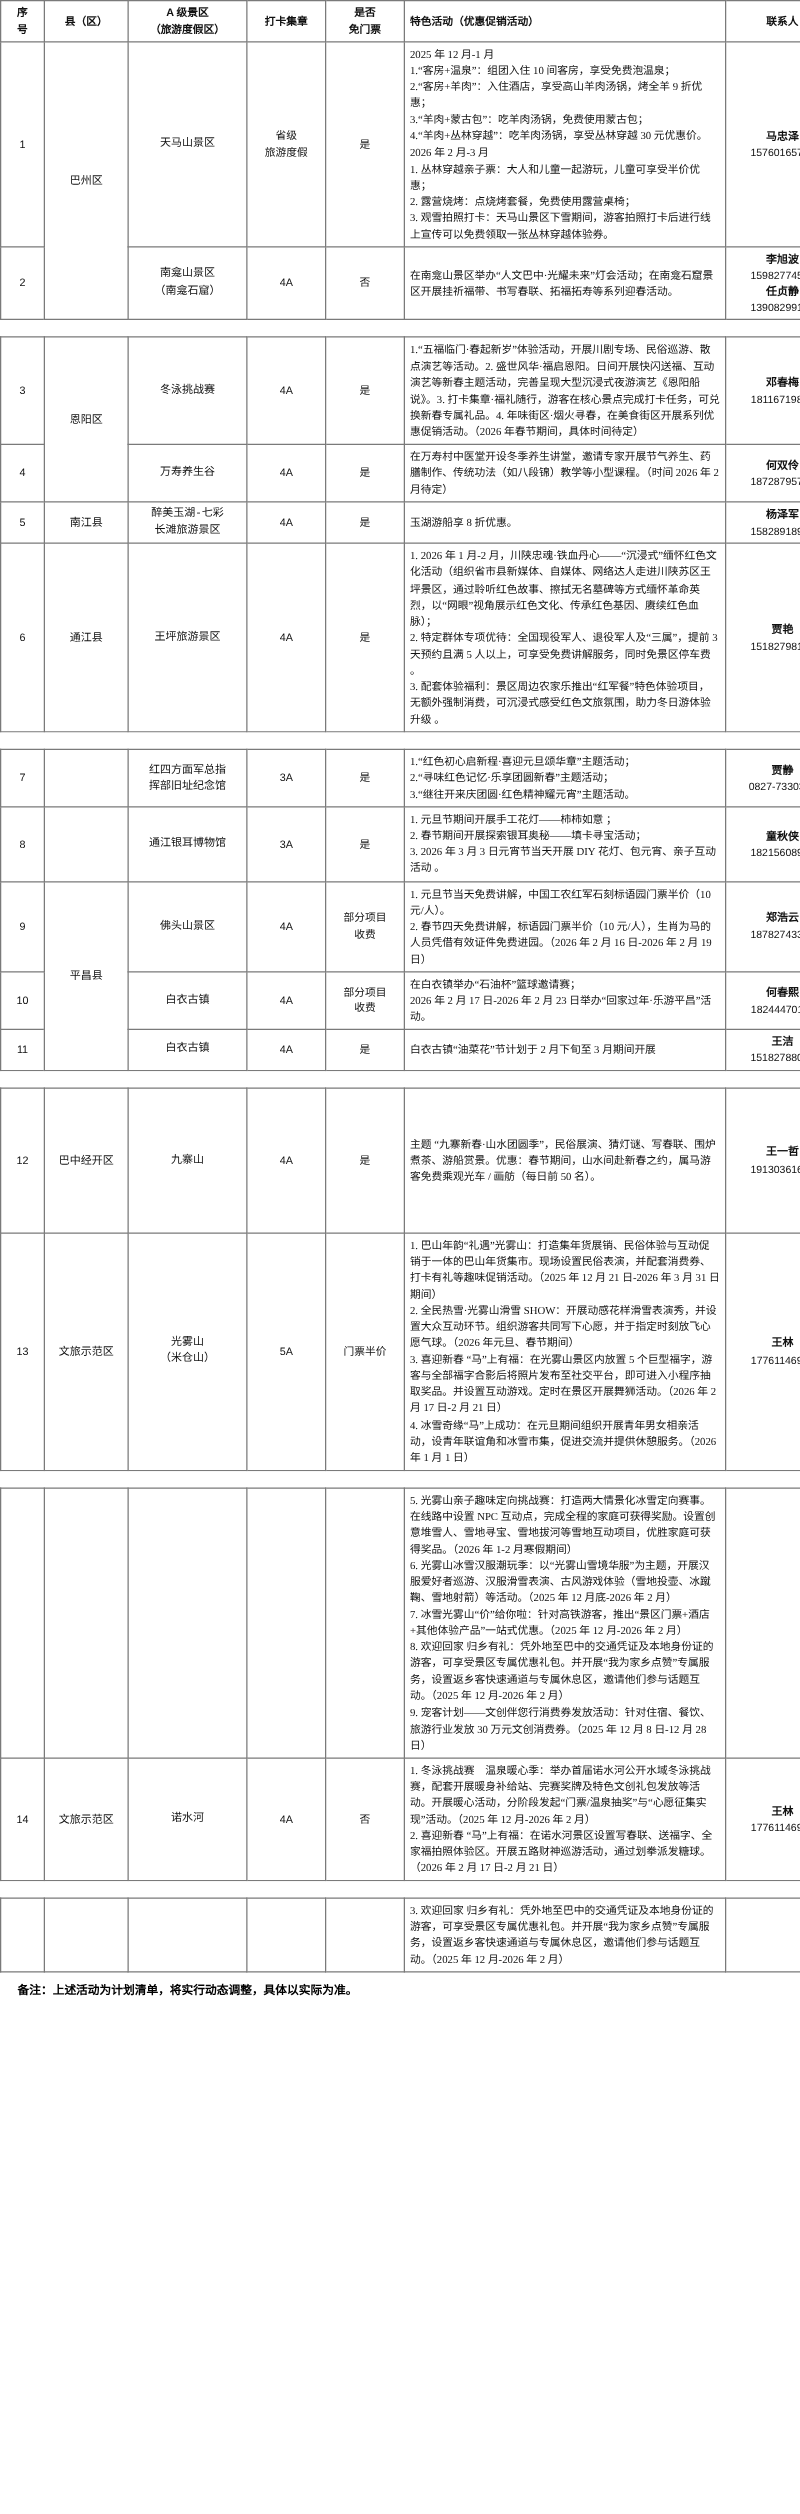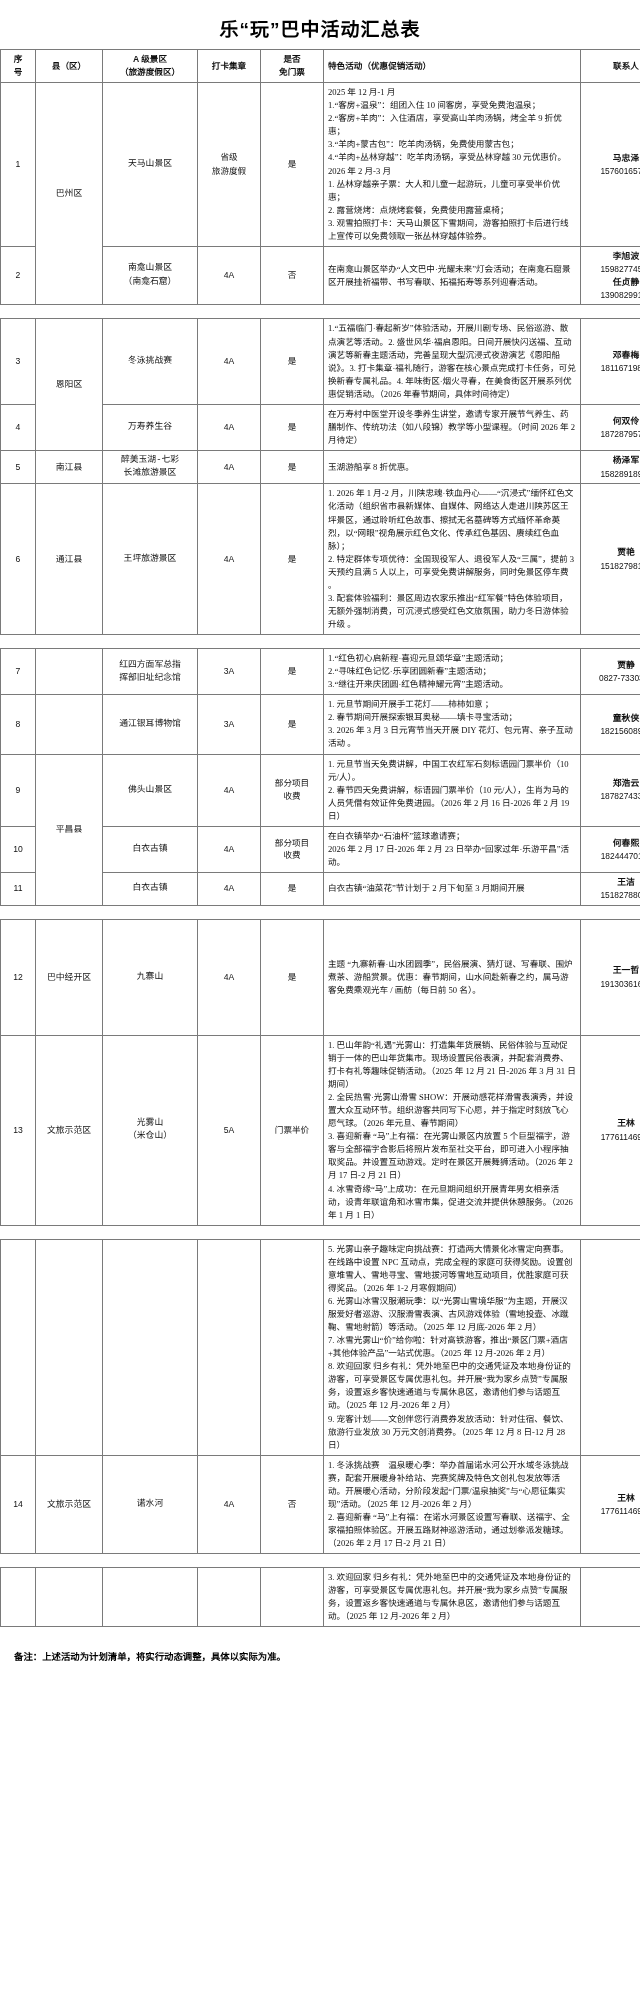--- a/index.html
+++ b/index.html
@@ -69,33 +69,32 @@
     font-family:"Liberation Sans","DejaVu Sans",sans-serif;
     font-size:8.4px;display:block;line-height:1.5;
   }
   .spot-name{font-family:Liberation Mono, monospace;font-size:8.8px;display:block;line-height:1.5;}
   .county-name{font-family:Liberation Sans, sans-serif;font-size:8.8px;}
   .lvl{font-family:Liberation Sans, sans-serif;font-size:8.6px;}
   .free{font-family:"Liberation Sans","DejaVu Sans",sans-serif;font-size:8.6px;display:block;line-height:1.5;}
 
   .page-gap{height:13px;width:640px;background:#fff;}
   .footnote{
-    width:612px;margin:22px auto 10px auto;
+    width:612px;margin:6px auto 10px auto;
     font-family:"Liberation Sans","DejaVu Sans",sans-serif;
     font-weight:bold;
     font-size:9.4px;color:#000;text-align:left;
   }
   .cont-cell{min-height:10px;}
 </style>
 </head>
 <body>
 
 <div class="page">
 
-  <div class="doc-title">乐“玩”巴中活动汇总表</div>
 
   <table class="main">
     <thead>
       <tr>
         <th class="c-no">
           <span>序</span><br>
           <span>号</span>
         </th>
         <th class="c-county">县（区）</th>
         <th class="c-spot">

